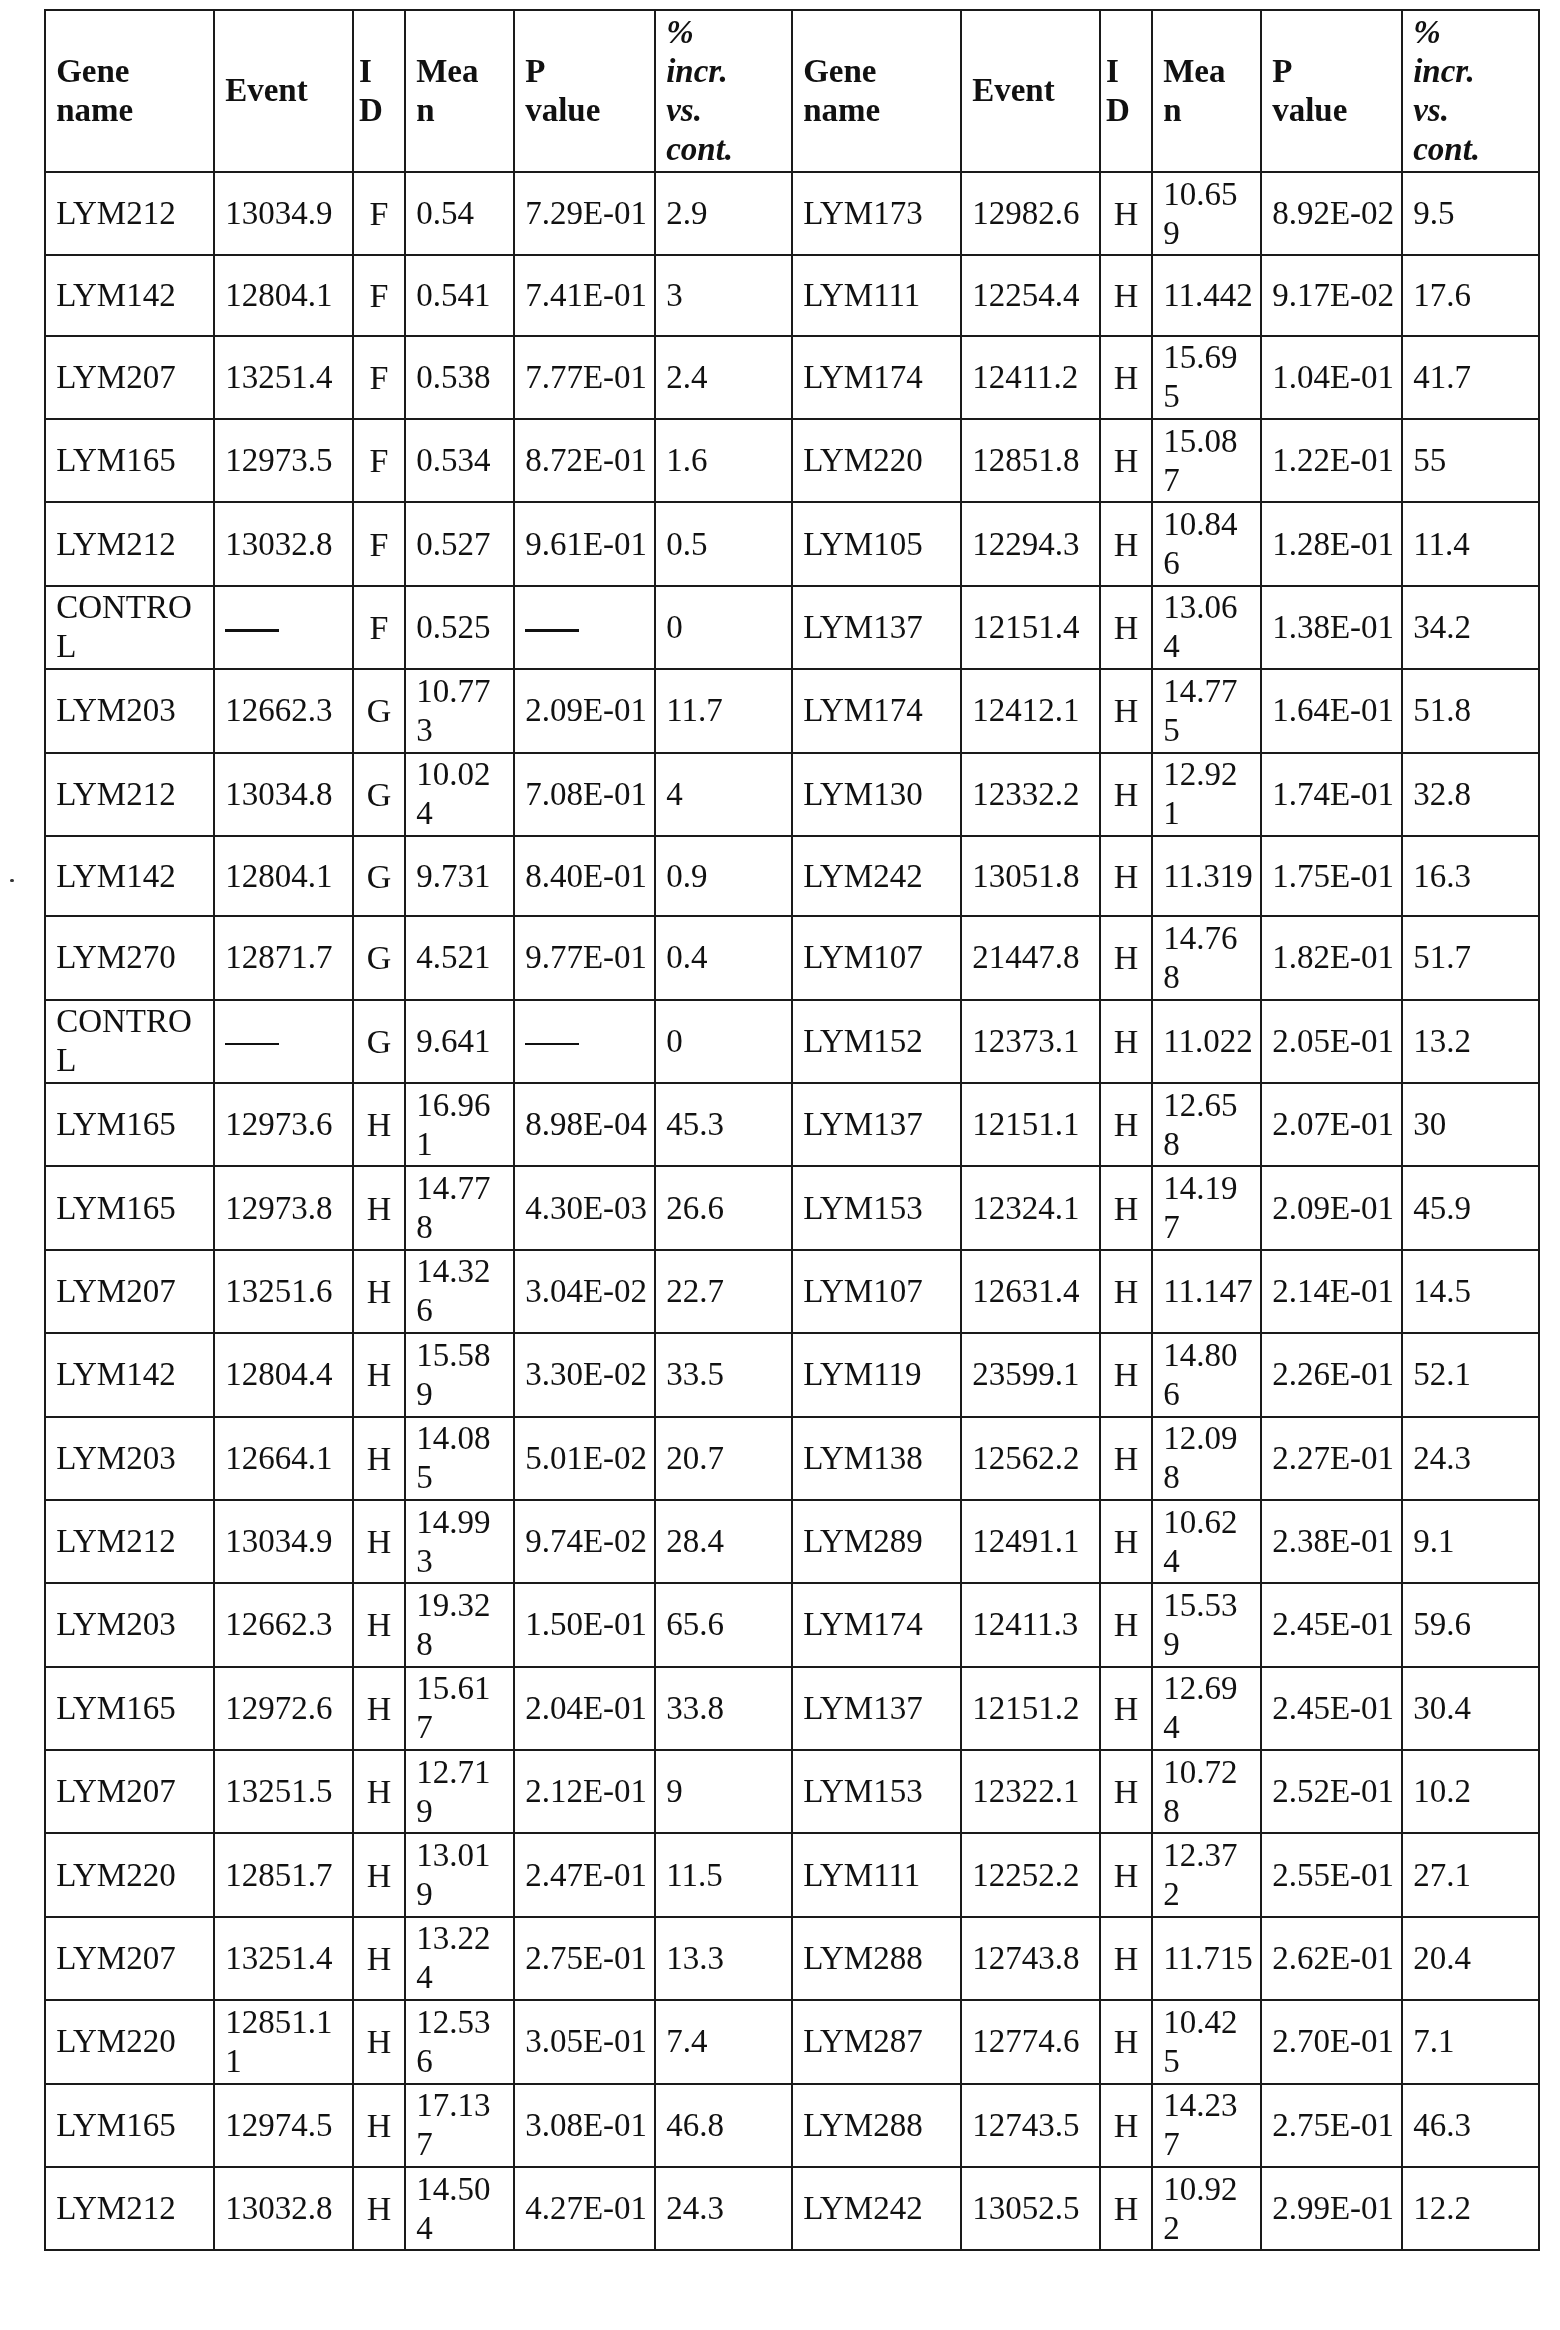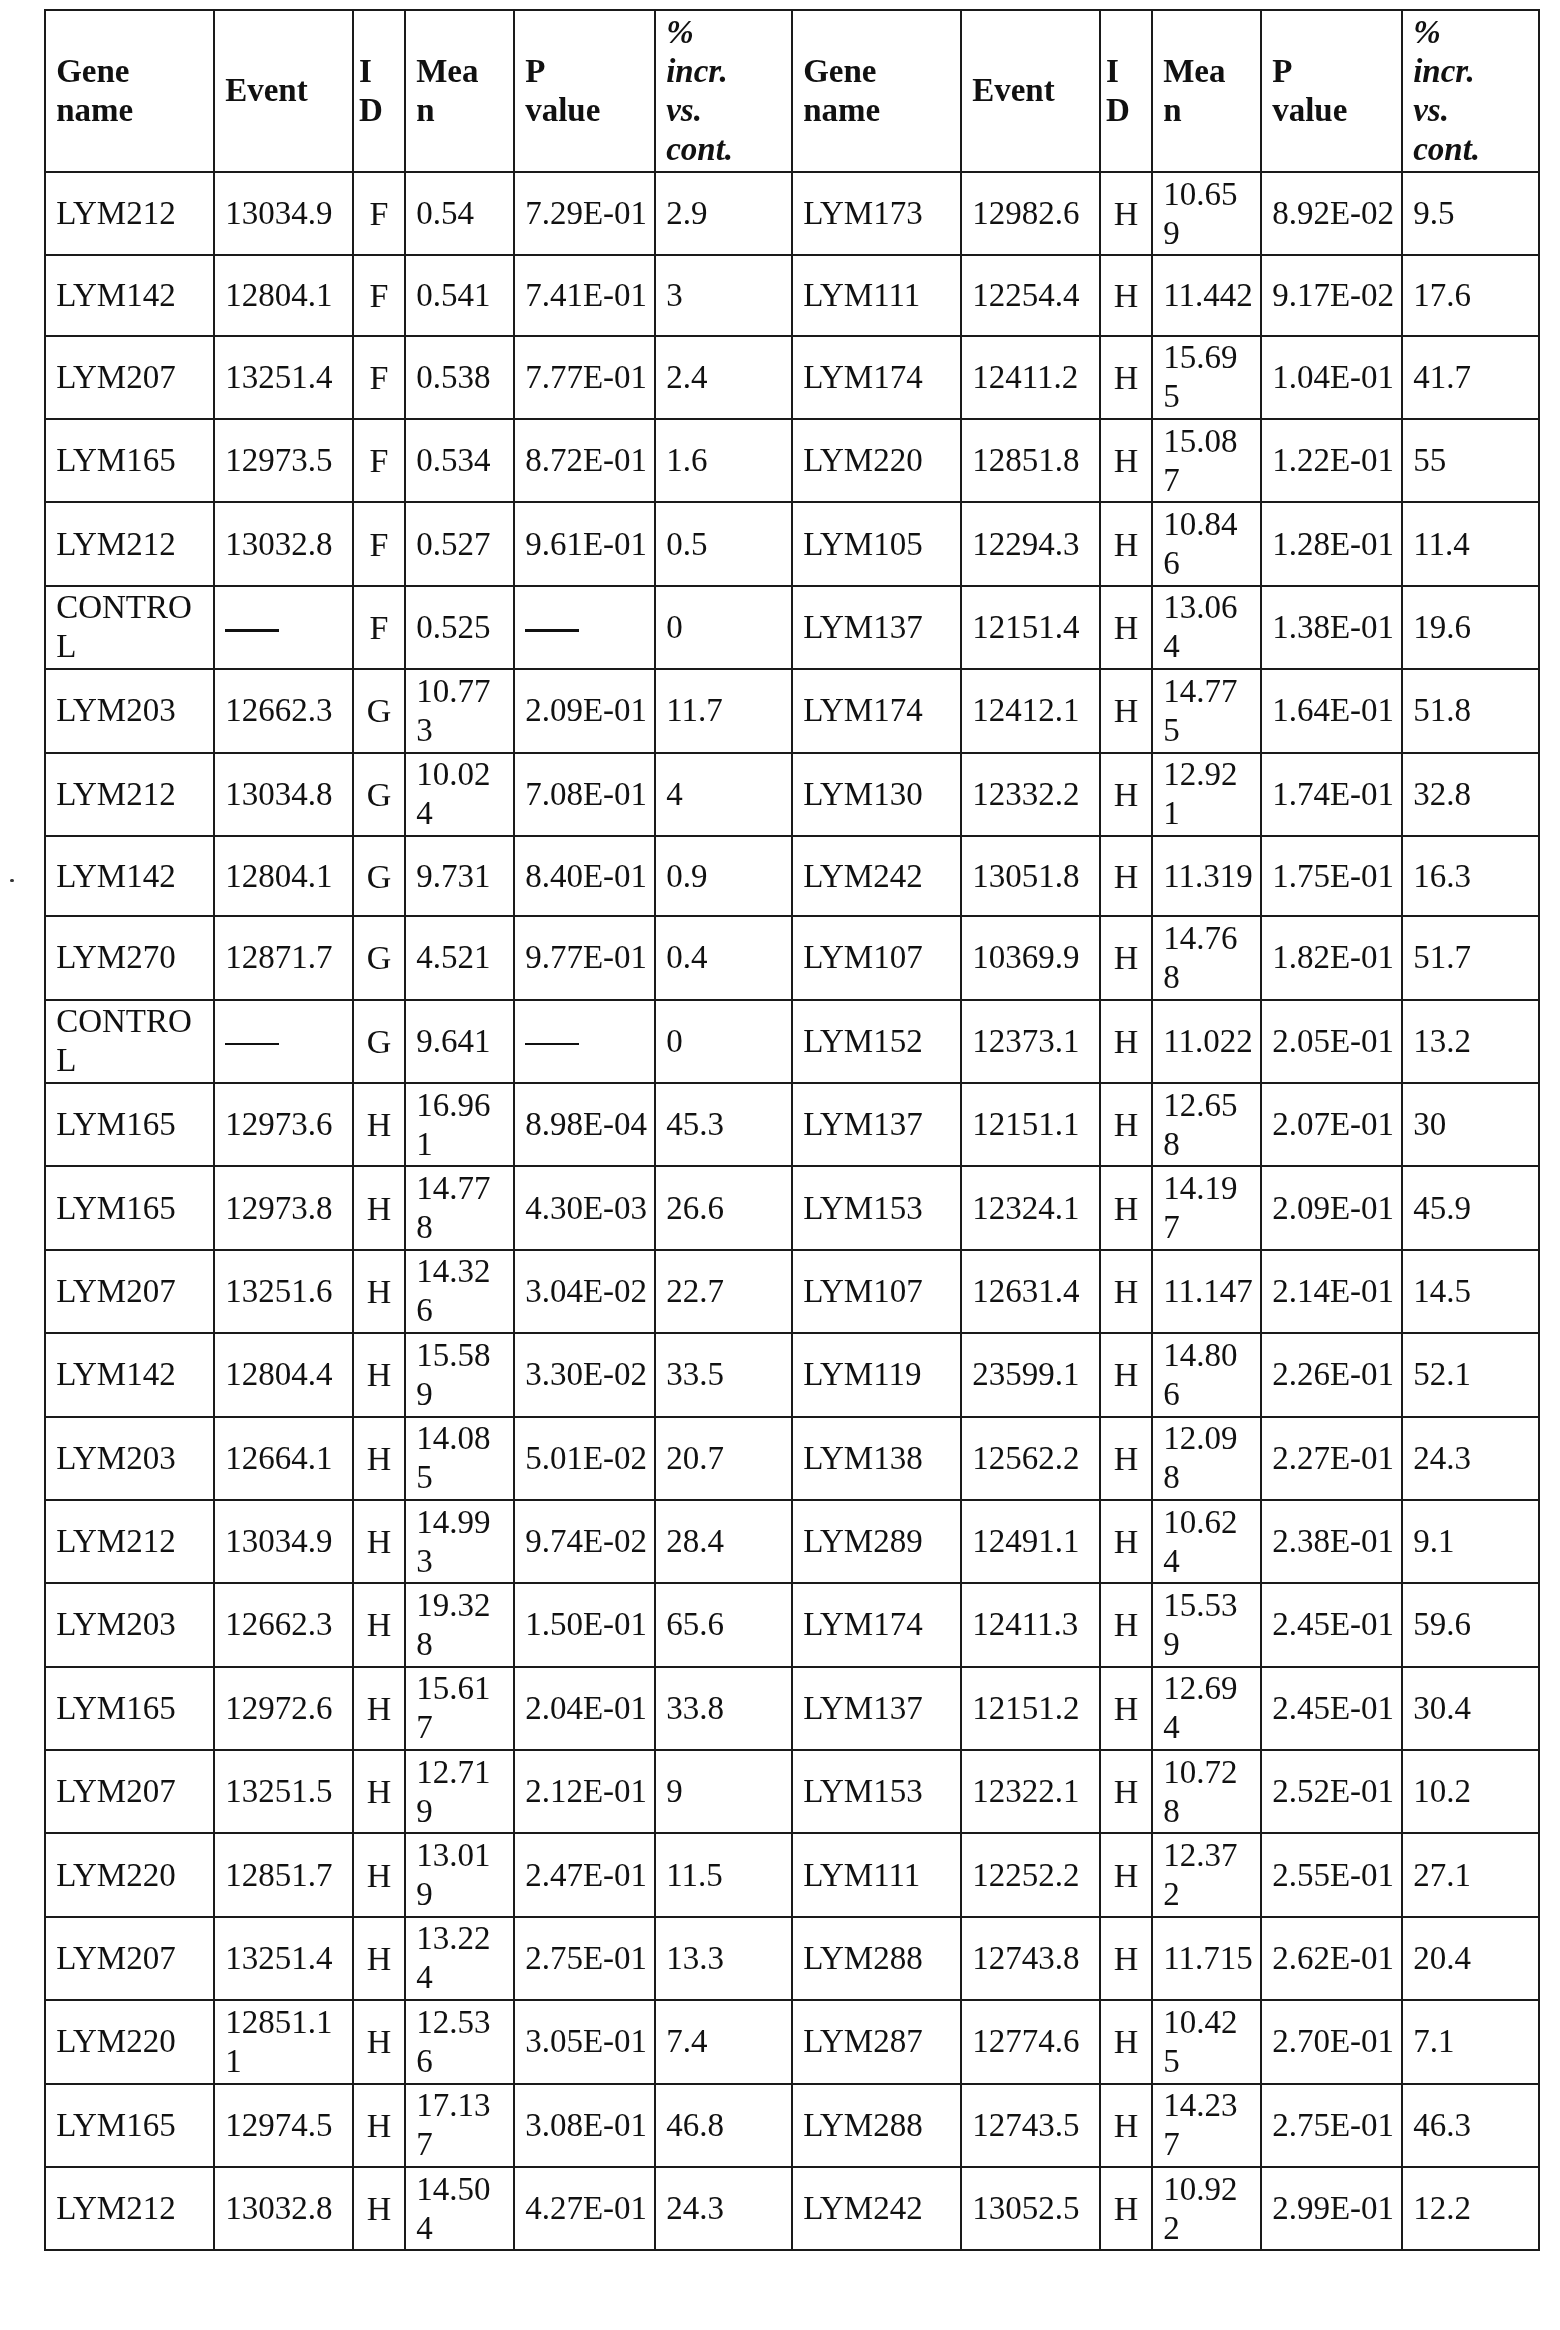--- a/index.html
+++ b/index.html
@@ -181,21 +181,21 @@
     <td class="dash"><span class="dash-line"></span></td>
     <td class="id">F</td>
     <td>0.525</td>
     <td class="dash"><span class="dash-line"></span></td>
     <td>0</td>
     <td>LYM137</td>
     <td>12151.4</td>
     <td class="id">H</td>
     <td>13.064</td>
     <td>1.38E-01</td>
-    <td>19.6</td>
+    <td>34.2</td>
   </tr>
       <tr>
     <td>LYM203</td>
     <td>12662.3</td>
     <td class="id">G</td>
     <td>10.773</td>
     <td>2.09E-01</td>
     <td>11.7</td>
     <td>LYM174</td>
     <td>12412.1</td>
@@ -233,21 +233,21 @@
     <td>16.3</td>
   </tr>
       <tr>
     <td>LYM270</td>
     <td>12871.7</td>
     <td class="id">G</td>
     <td>4.521</td>
     <td>9.77E-01</td>
     <td>0.4</td>
     <td>LYM107</td>
-    <td>10369.9</td>
+    <td>21447.8</td>
     <td class="id">H</td>
     <td>14.768</td>
     <td>1.82E-01</td>
     <td>51.7</td>
   </tr>
       <tr>
     <td>CONTROL</td>
     <td class="dash"><span class="dash-line"></span></td>
     <td class="id">G</td>
     <td>9.641</td>

